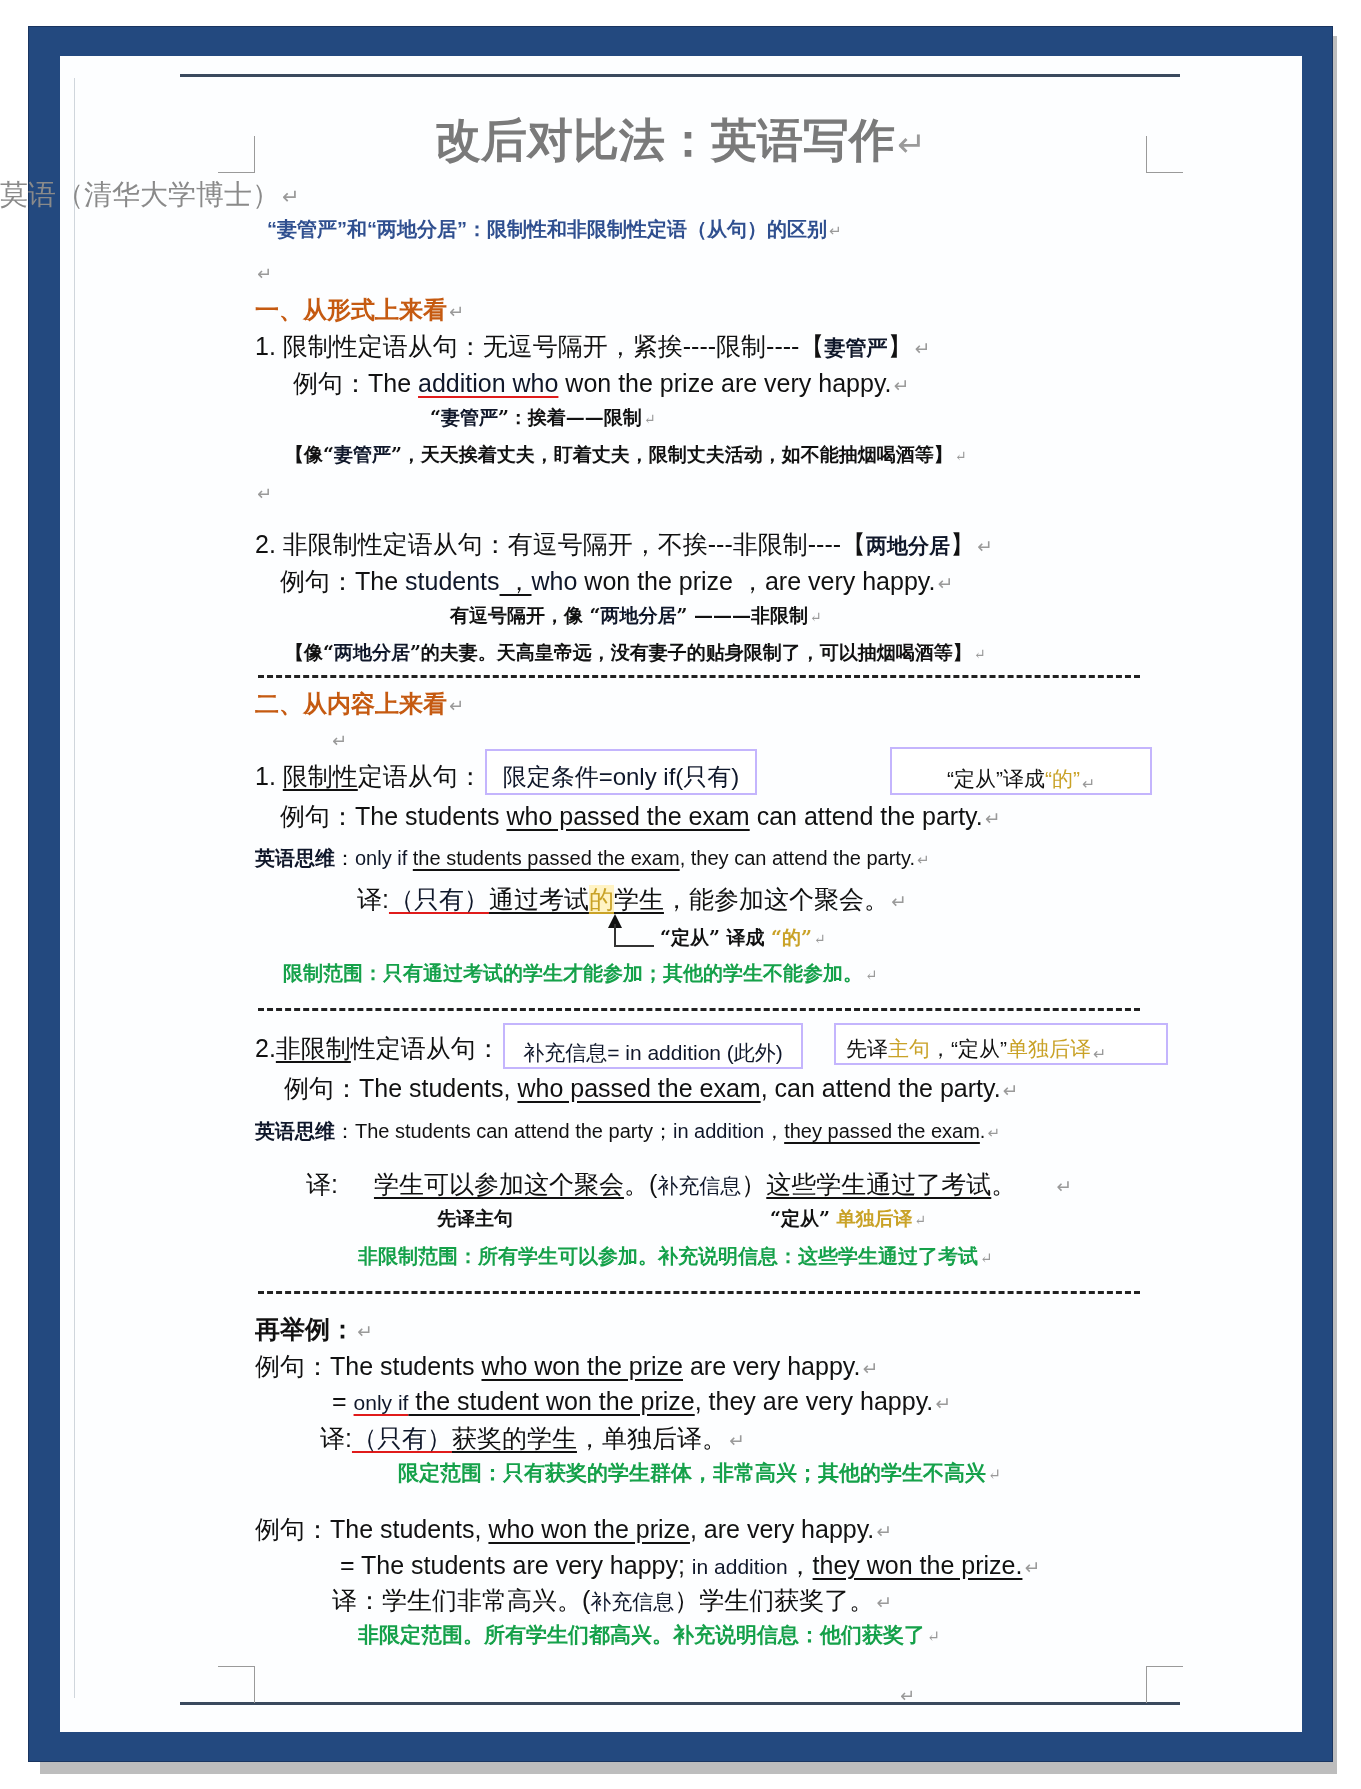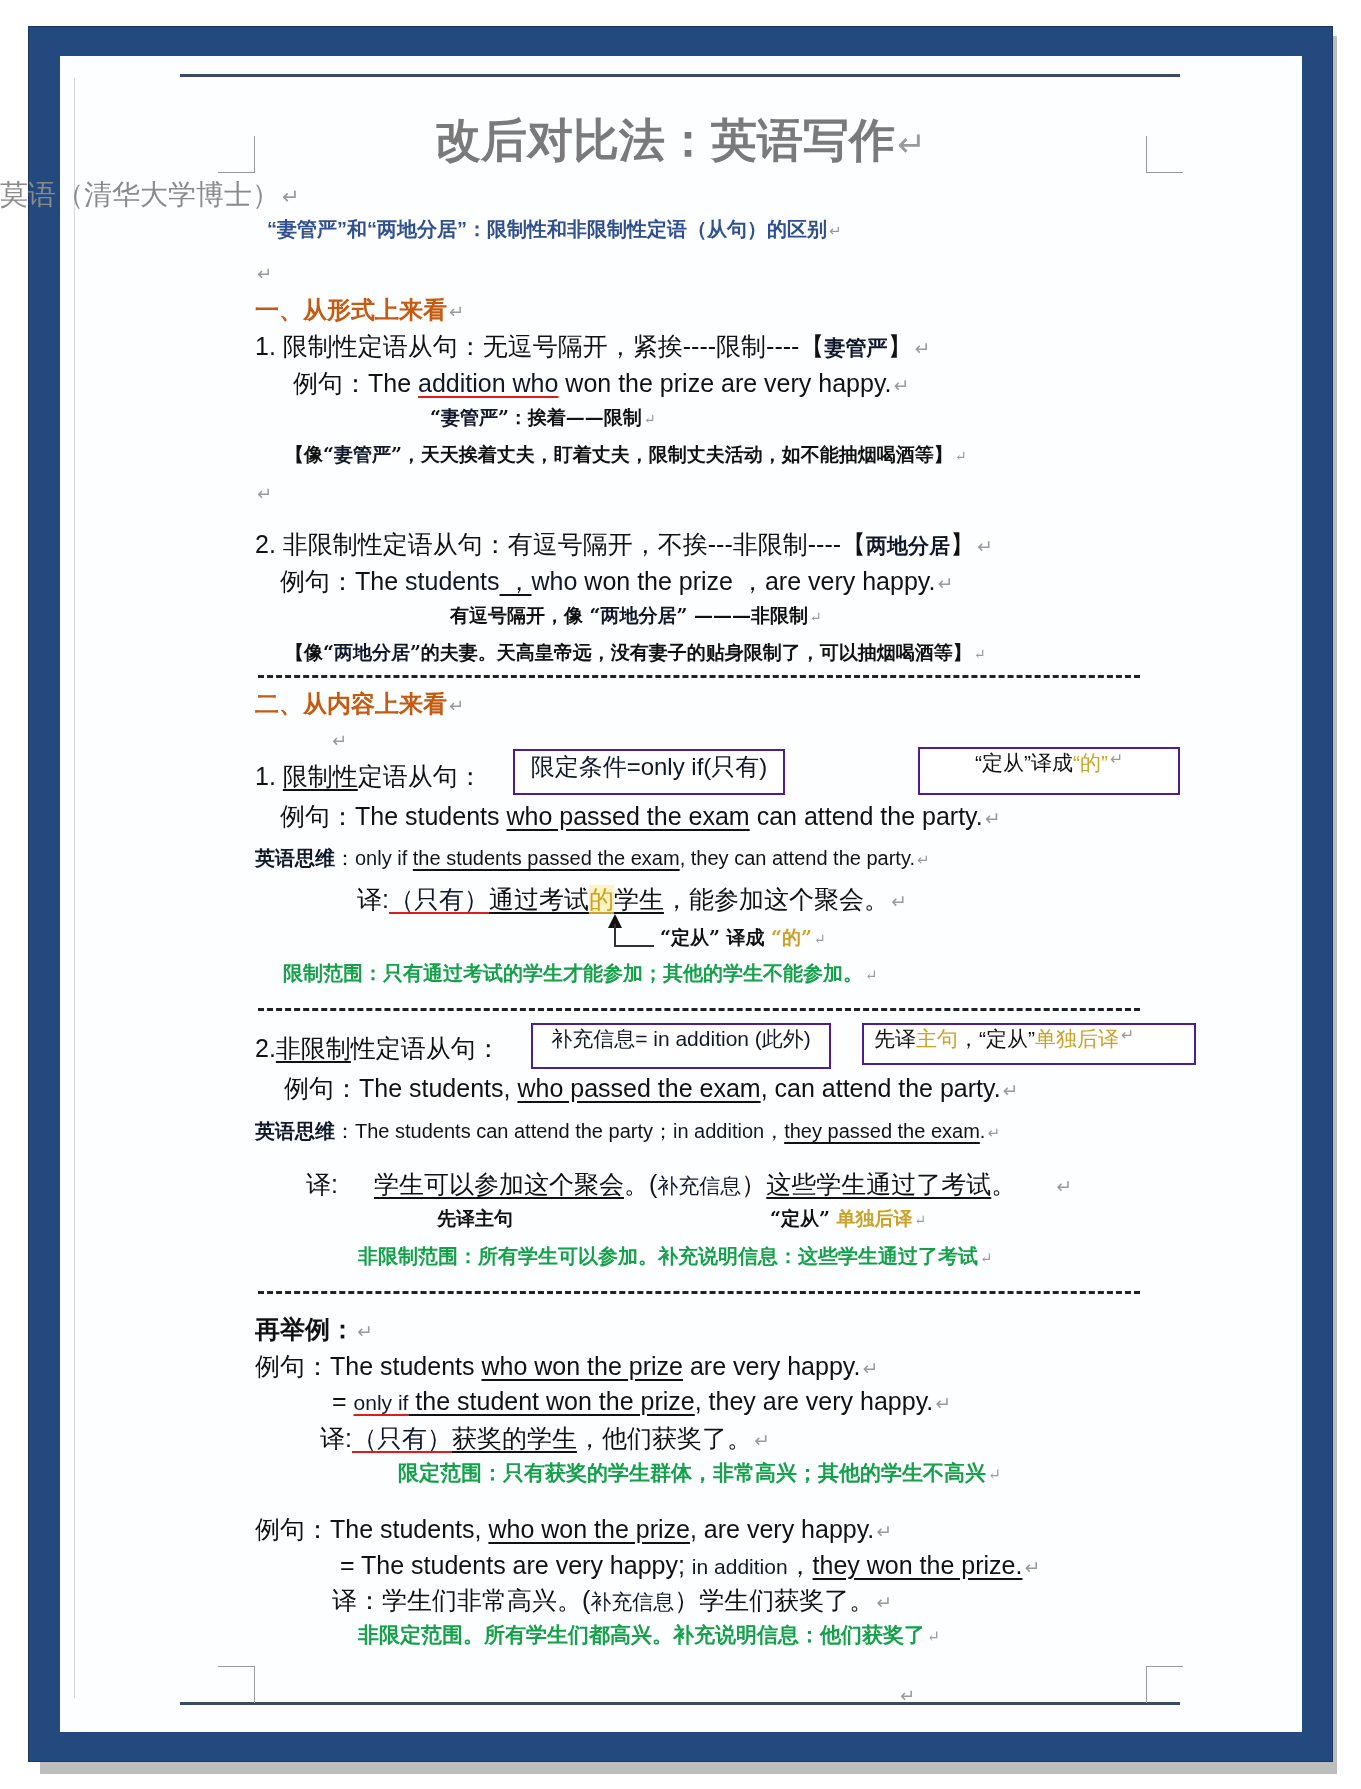--- a/index.html
+++ b/index.html
@@ -34,22 +34,22 @@
   .title { left:0; width:1361px; top:110px; text-align:center; font-size:46px; font-weight:bold; color:#7a7a7a; }
   .subtitle { left:0; width:1361px; top:176px; text-align:left; font-size:28px; color:#8a8a8a; }
   .heading { left:267px; top:216px; font-size:20px; font-weight:bold; color:#2f4f8f; }
 
   .sec { font-size:24px; font-weight:bold; color:#c55a11; }
   .p  { font-size:24px; color:#111; }
   .p2 { font-size:25px; color:#111; }
   .note { font-size:19px; font-weight:bold; }
   .dash { position:absolute; left:258px; width:882px; height:0; border-top:3px dashed #222; }
 
-  .box { position:absolute; border:2px solid #4c1d95; background:#fff; display:flex; align-items:flex-start; justify-content:center;
-         font-size:24px; white-space:nowrap;margin-left:28px; }
+  .box { position:absolute; border:2px solid #c4b5fd; background:#fff; display:flex; align-items:flex-end; justify-content:center;
+         font-size:24px; white-space:nowrap; }
   .arrow-v { position:absolute; left:614px; top:924px; width:2px; height:22px; background:#333; }
   .arrow-h { position:absolute; left:614px; top:945px; width:40px; height:2px; background:#333; }
   .arrow-head { position:absolute; left:608px; top:914px; width:0; height:0;
                 border-left:7px solid transparent; border-right:7px solid transparent; border-bottom:14px solid #111; }
 </style>
 </head>
 <body>
 
 <div class="shadow"></div>
 <div class="frame"></div>
@@ -176,21 +176,21 @@
 <div class="line p2 bold" style="left:255px;top:1313px;">
   <span>再举例：</span><span class="pm">↵</span>
 </div>
 <div class="line p2" style="left:255px;top:1350px;">
   <span>例句：The students </span><span class="u">who won the prize</span><span> are very happy.</span><span class="pm">↵</span>
 </div>
 <div class="line p2" style="left:332px;top:1387px;">
   <span>= </span><span class="red ured" style="font-size:21px">only if</span><span class="u"> the student won the prize</span><span>, they are very happy.</span><span class="pm">↵</span>
 </div>
 <div class="line p2" style="left:320px;top:1422px;">
-  <span>译:</span><span class="red ured">（只有）</span><span class="u">获奖的学生</span><span>，他们获奖了。</span><span class="pm">↵</span>
+  <span>译:</span><span class="red ured">（只有）</span><span class="u">获奖的学生</span><span>，单独后译。</span><span class="pm">↵</span>
 </div>
 <div class="line serif green bold" style="left:398px;top:1459px;font-size:21px;">
   <span>限定范围：只有获奖的学生群体，非常高兴；其他的学生不高兴</span><span class="pm">↵</span>
 </div>
 
 <div class="line p2" style="left:255px;top:1513px;">
   <span>例句：The students, </span><span class="u">who won the prize</span><span>, are very happy.</span><span class="pm">↵</span>
 </div>
 <div class="line p2" style="left:340px;top:1549px;">
   <span>= The students are very happy; </span><span class="red" style="font-size:21px">in addition</span><span>，</span><span class="u">they won the prize.</span><span class="pm">↵</span>

